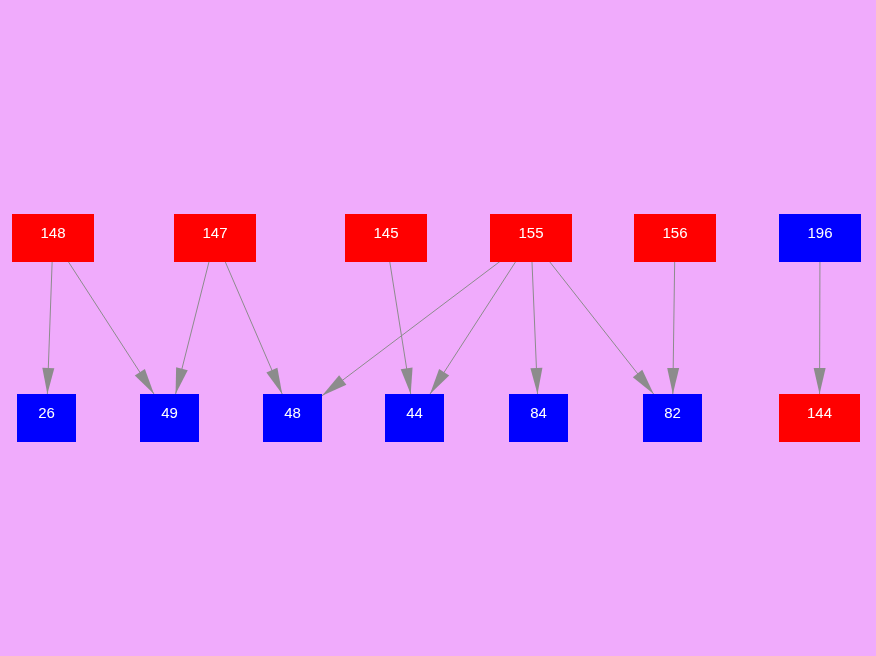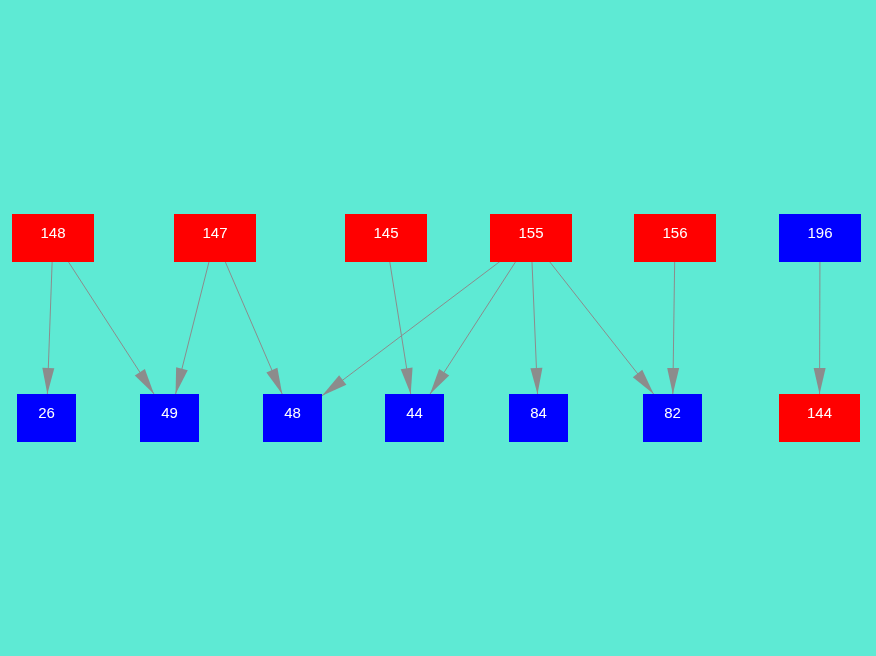--- a/index.html
+++ b/index.html
@@ -4,21 +4,21 @@
 <style>
   html, body {
     margin: 0;
     padding: 0;
     background: #ffffff;
   }
   #stage {
     position: relative;
     width: 876px;
     height: 656px;
-    background: #5eead4;
+    background: #f0abfc;
     overflow: hidden;
     font-family: "Liberation Sans", sans-serif;
   }
   #graph-svg {
     display: block;
   }
   .node-label {
     font-family: "Liberation Sans", sans-serif;
     font-size: 15px;
     font-weight: normal;

